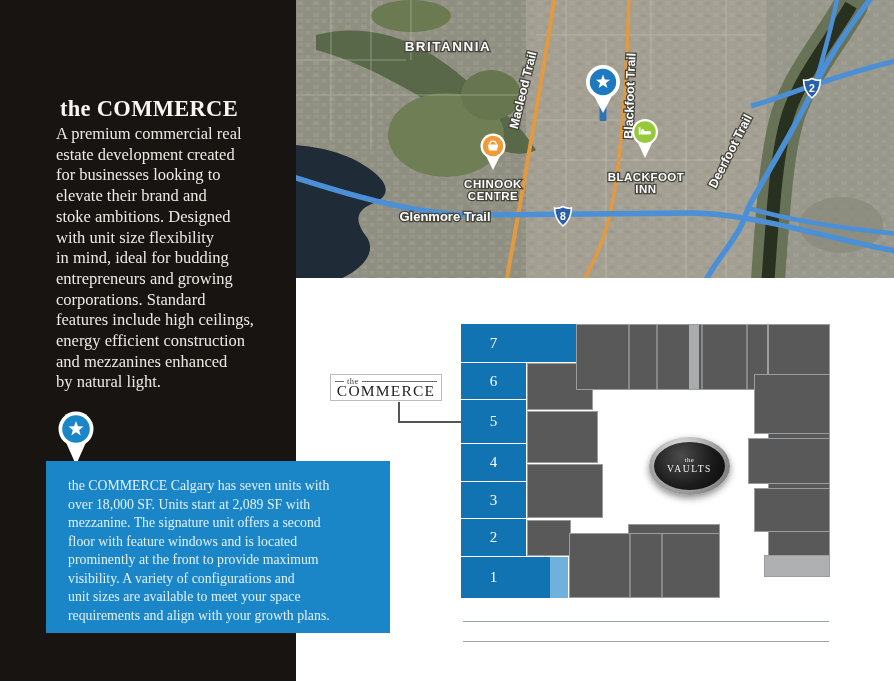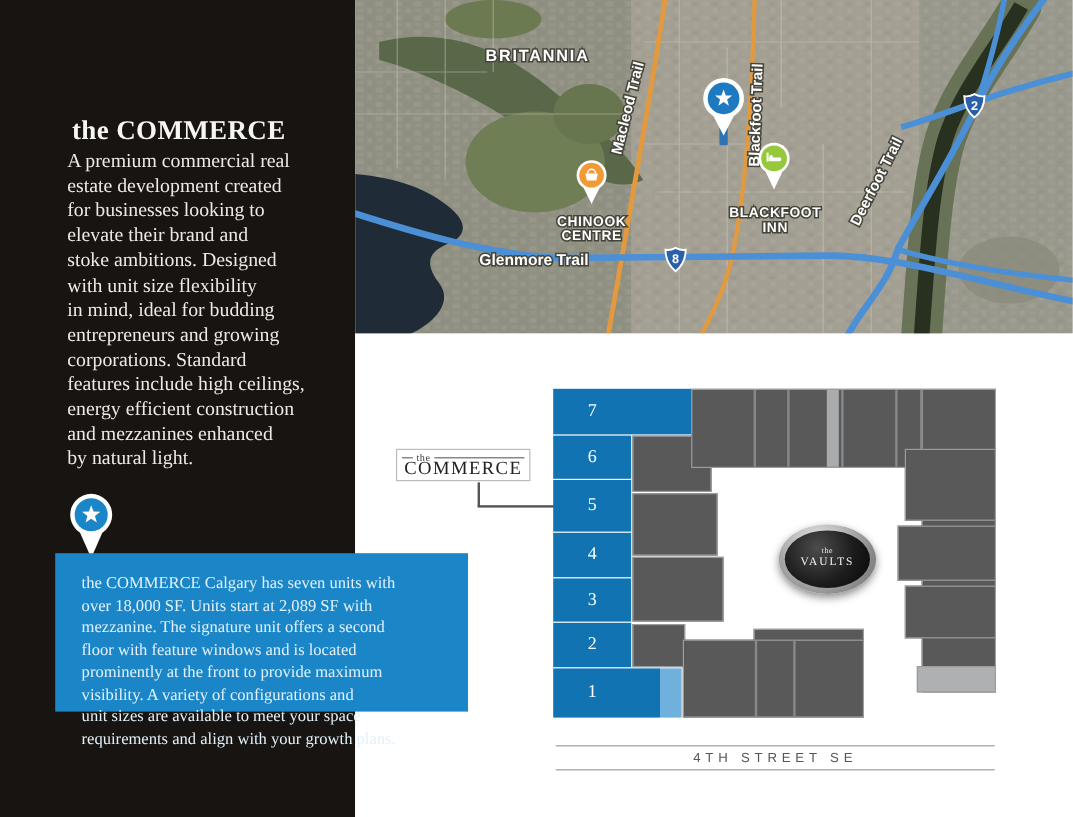--- a/index.html
+++ b/index.html
@@ -5,21 +5,21 @@
   html,body{margin:0;padding:0;background:#fff;}
   .page{position:relative;width:894px;height:681px;overflow:hidden;background:#fff;
         font-family:"Liberation Serif",serif;}
   
   .left-panel{position:absolute;left:0;top:0;width:296px;height:681px;background:#171412;}
   .title{position:absolute;left:44px;top:82px;margin:16px;font:700 22.5px/1 "Liberation Serif",serif;
          color:#f8f6f1;letter-spacing:.3px;}
   .desc{position:absolute;left:44px;top:112px;width:252px;margin:12px;
         font:16.5px/20.7px "Liberation Serif",serif;color:#edeae3;white-space:pre-line;}
   .panel-pin{position:absolute;left:54px;top:407px;width:44px;height:62px;}
-  .info-box{position:absolute;left:46px;top:461px;width:344px;height:132px;background:#1b86c7;z-index:2;}
+  .info-box{position:absolute;left:46px;top:461px;width:344px;height:172px;background:#1b86c7;z-index:2;}
   .info-box p{margin:0;padding:16px 20px 0 22px;font:13.8px/18.5px "Liberation Serif",serif;
         color:#e2f1fa;white-space:pre-line;}
   
   .map{position:absolute;left:296px;top:0;width:598px;height:278px;}
   .maplabel{font-family:"Liberation Sans",sans-serif;font-weight:bold;fill:#ffffff;
         stroke:#45453c;stroke-width:2.6px;paint-order:stroke;text-anchor:middle;}
   .shieldnum{font:bold 10.5px "Liberation Sans",sans-serif;fill:#fff;text-anchor:middle;stroke:none;}
   
   .plan{position:absolute;left:296px;top:278px;width:598px;height:403px;background:#fff;}
   .blk{position:absolute;background:#59595a;border:1px solid #9b9c9e;box-sizing:border-box;}
@@ -243,17 +243,16 @@
     </div>
 
     <div class="vaults">
       <div class="vaults-inner">
         <span class="vthe">the</span>
         <span class="vname">VAULTS</span>
       </div>
     </div>
 
     <div class="street-line" style="top:343px;"></div>
-    <div class="street-label">4TH STREET SE</div>
     <div class="street-line" style="top:363px;"></div>
   </section>
 
 </div>
 
 </body></html>

